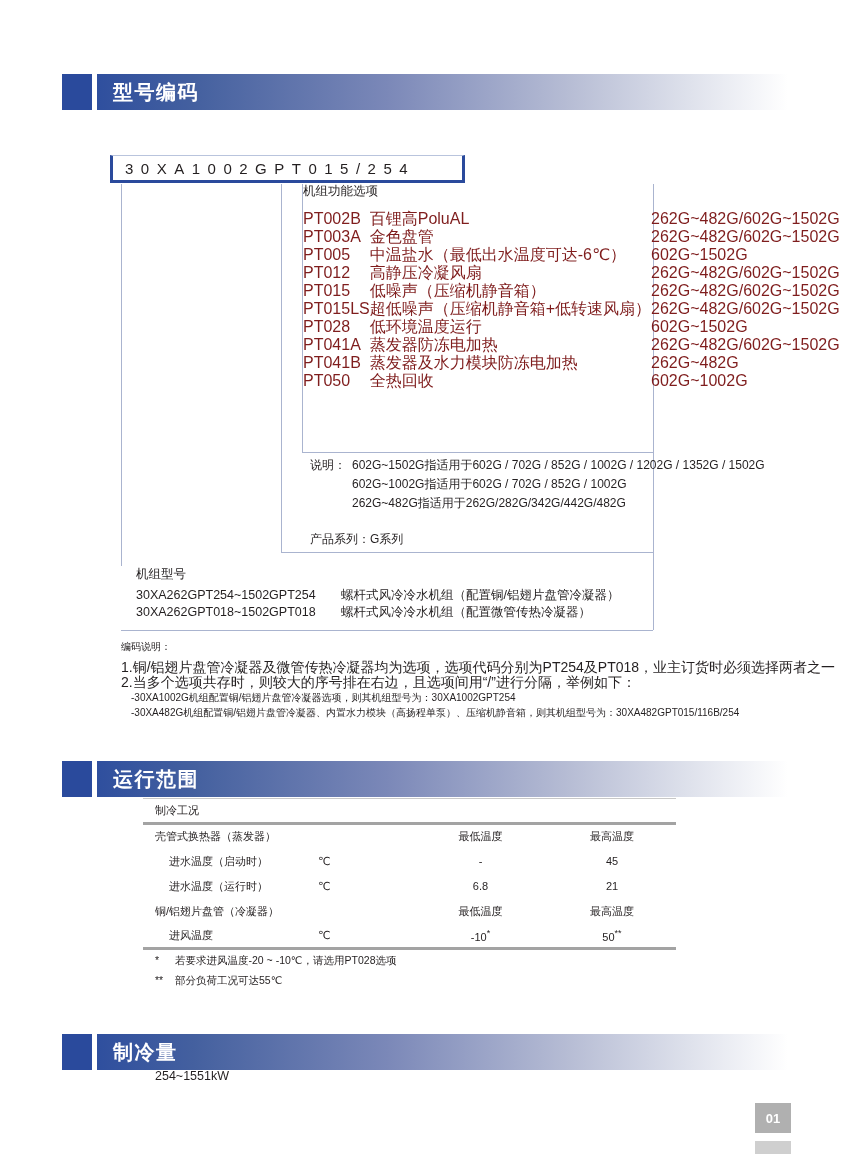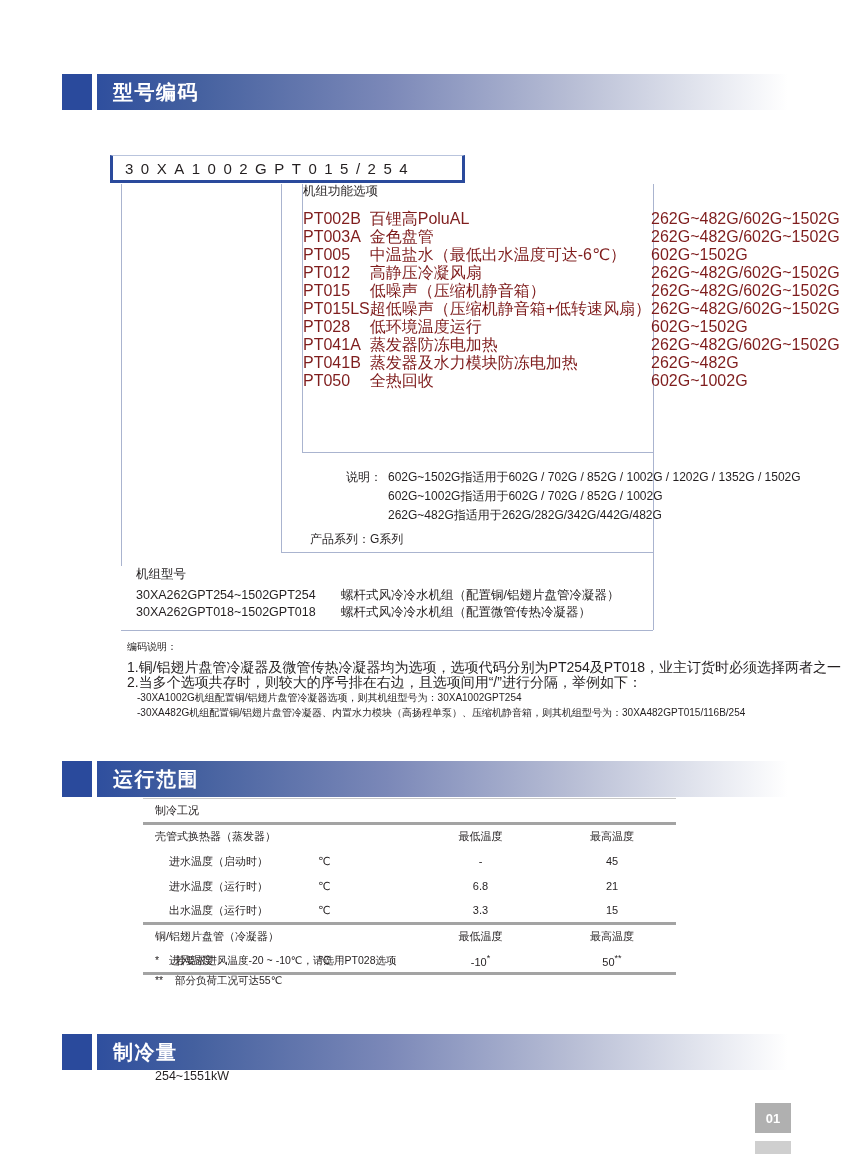--- a/index.html
+++ b/index.html
@@ -81,34 +81,34 @@
   
   .opt-panel { position: absolute; left: 303px; top: 183px; width: 490px; }
   .opt-title { font-size: 12.5px; color: #231f20; margin-bottom: 11px; }
   .opt-table { border-collapse: collapse; }
   .opt-table td { font-size: 16px; color: #7f1d1d; padding: 0 0 3px 0; line-height: 15px; vertical-align: top; white-space: nowrap; }
   .opt-table td.c-code { width: 78px; }
   .opt-table td.c-desc { width: 240px; }
   .opt-table td.c-range { }
 
   
-  .note-block { position: absolute; left: 310px; top: 468px; margin-left: 36px; }
+  .note-block { position: absolute; left: 310px; top: 456px; }
   .note-row { display: flex; font-size: 12px; line-height: 19px; color: #231f20; white-space: nowrap; }
   .note-label { width: 42px; flex: 0 0 auto; }
   .series-line { position: absolute; left: 310px; top: 531px; font-size: 12px; color: #231f20; }
 
   
   .unit-block { position: absolute; left: 136px; top: 566px; }
   .unit-title { font-size: 12.5px; color: #231f20; margin-bottom: 4px; }
   .unit-table { border-collapse: collapse; }
   .unit-table td { font-size: 12.5px; line-height: 17px; padding: 0; color: #231f20; white-space: nowrap; }
   .unit-table td.u-model { width: 205px; }
 
   
-  .expl { position: absolute; left: 127px; top: 640px; }
+  .expl { position: absolute; left: 121px; top: 640px; }
   .expl-title { font-size: 10px; color: #231f20; margin-bottom: 6px; }
   .expl-item { font-size: 14px; line-height: 15px; color: #231f20; white-space: nowrap; }
   .expl-sub { font-size: 10px; line-height: 15px; color: #231f20; padding-left: 10px; white-space: nowrap; }
 
   
   .range-table { position: absolute; left: 143px; top: 798px; width: 533px; border-collapse: collapse; }
   .range-table td { font-size: 11px; color: #231f20; padding: 0; height: 25px; vertical-align: middle; }
   .range-table td.col-name { width: 175px; padding-left: 12px; }
   .range-table td.col-name.indent { padding-left: 26px; }
   .range-table td.col-unit { width: 95px; }
@@ -299,26 +299,20 @@
       <td class="col-unit">℃</td>
       <td class="col-min">-</td>
       <td class="col-max">45</td>
     </tr>
     <tr>
       <td class="col-name indent">进水温度（运行时）</td>
       <td class="col-unit">℃</td>
       <td class="col-min">6.8</td>
       <td class="col-max">21</td>
     </tr>
-    <tr class="rule-bot">
-      <td class="col-name indent">出水温度（运行时）</td>
-      <td class="col-unit">℃</td>
-      <td class="col-min">3.3</td>
-      <td class="col-max">15</td>
-    </tr>
     <tr>
       <td class="col-name">铜/铝翅片盘管（冷凝器）</td>
       <td class="col-unit"></td>
       <td class="col-min">最低温度</td>
       <td class="col-max">最高温度</td>
     </tr>
     <tr class="rule-bot">
       <td class="col-name indent">进风温度</td>
       <td class="col-unit">℃</td>
       <td class="col-min"><span>-10</span><sup class="star">*</sup></td>

